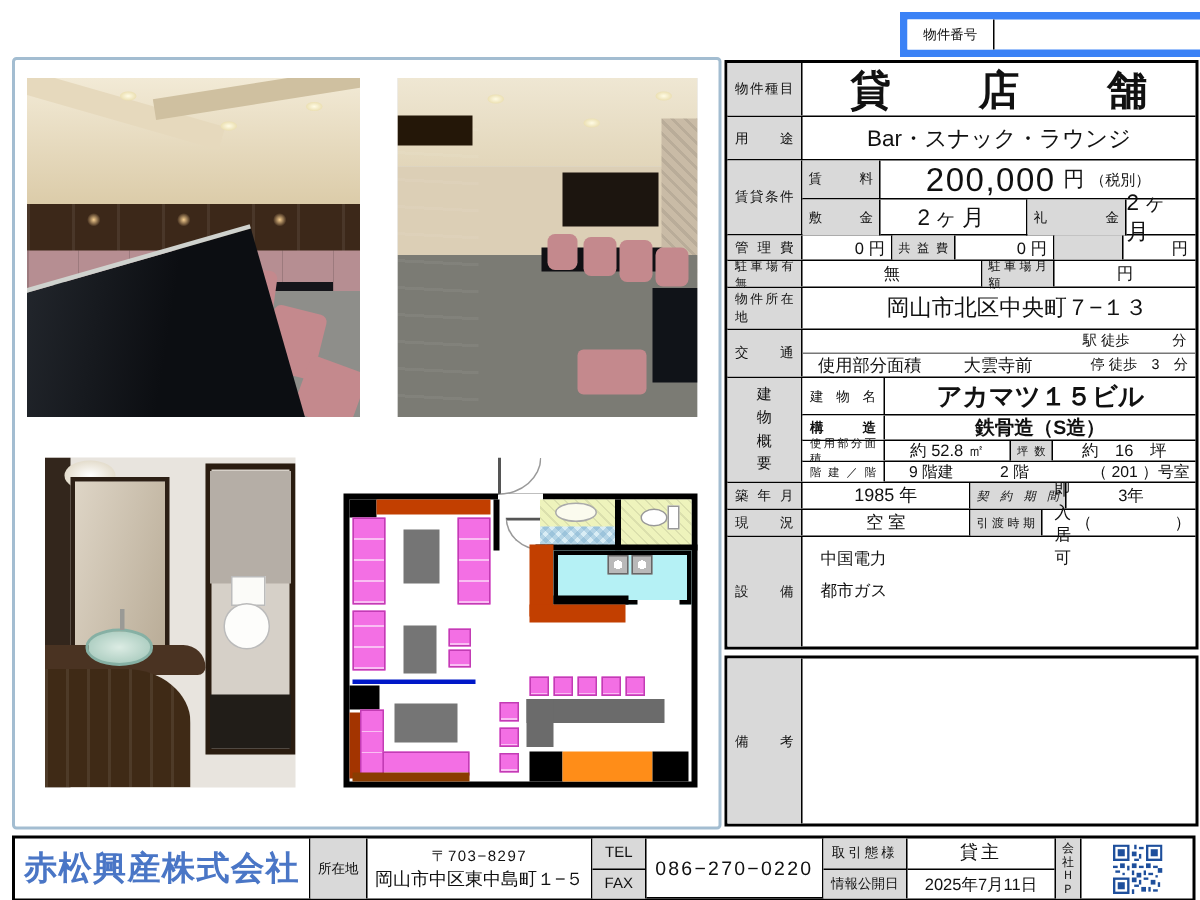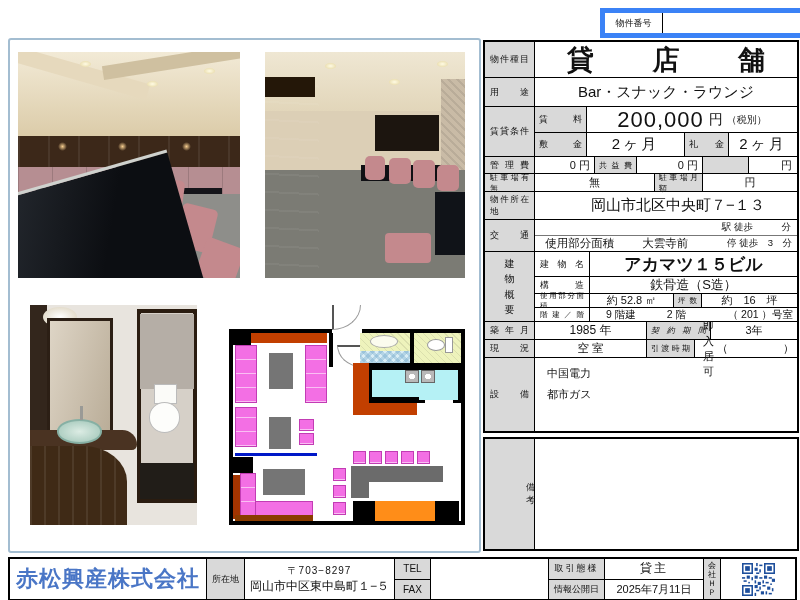--- a/index.html
+++ b/index.html
@@ -205,21 +205,21 @@
             <span style="font-size:22px;letter-spacing:1px;">200,000</span>
             <span style="font-size:14px;margin-left:5px;">円</span>
             <span style="font-size:10px;margin-left:4px;">（税別）</span>
           </div>
         </div>
         <div style="display:flex;height:24px;">
           <div class="slab" style="width:52px;font-size:9px;">
               <span>敷金</span>
             </div>
           <div class="cell br" style="width:98px;font-size:15px;letter-spacing:3px;">2ヶ月</div>
-          <div class="slab" style="width:44px;font-size:9px;">
+          <div class="slab" style="width:66px;font-size:9px;">
               <span>礼金</span>
             </div>
           <div class="cell" style="flex:1;font-size:15px;letter-spacing:3px;">2ヶ月</div>
         </div>
       </div>
     </div>
 
     <div class="row" style="height:17px;">
       <div class="lab jlabel">
           <span>管理費</span>
@@ -272,21 +272,21 @@
 物
 概
 要</span></div>
       <div style="flex:1;display:flex;flex-direction:column;">
         <div style="display:flex;height:26px;border-bottom:1px solid #000;box-sizing:border-box;">
           <div class="swlab" style="width:55px;font-size:9px;">
               <span>建物名</span>
             </div>
           <div class="cell" style="flex:1;font-size:17px;font-weight:bold;">アカマツ１５ビル</div>
         </div>
-        <div style="display:flex;height:17px;border-bottom:1px solid #000;box-sizing:border-box;">
+        <div style="display:flex;height:17px;border-bottom:1px solid #000;box-sizing:border-box;font-weight:bold;">
           <div class="swlab" style="width:55px;font-size:9px;">
               <span>構造</span>
             </div>
           <div class="cell" style="flex:1;font-size:13px;">鉄骨造（S造）</div>
         </div>
         <div style="display:flex;height:14px;border-bottom:1px solid #000;box-sizing:border-box;">
           <div class="swlab" style="width:55px;font-size:7.5px;">
               <span>使用部分面積</span>
             </div>
           <div class="cell br" style="width:84px;font-size:11px;font-weight:500;">約 52.8 ㎡</div>
@@ -338,40 +338,41 @@
           <span>設備</span>
         </div>
       <div style="flex:1;padding:5px 0 0 12px;font-size:11px;line-height:1.9;font-weight:500;">
         <div>中国電力</div>
         <div>都市ガス</div>
       </div>
     </div>
   </div>
 
   <div class="abs remarks">
-    <div class="jlabel" style="width:50px;font-size:9px;border-right:1px solid #000;padding-left:36px;">
+    <div class="jlabel" style="width:50px;font-size:9px;border-right:1px solid #000;">
         <span>備考</span>
       </div>
     <div style="flex:1;"></div>
   </div>
 
   <div class="abs footer">
     <div class="fcell cell company" style="width:197px;">赤松興産株式会社</div>
     <div class="fcell jlabel" style="width:38px;font-size:9px;">
         <span>所在地</span>
       </div>
     <div class="fcell" style="width:150px;display:flex;flex-direction:column;align-items:center;justify-content:center;">
       <div style="font-size:10px;letter-spacing:1px;">〒703−8297</div>
       <div style="font-size:12px;">岡山市中区東中島町１−５</div>
     </div>
     <div class="fcell frows glab" style="width:36px;font-size:10px;">
       <div>TEL</div>
       <div>FAX</div>
     </div>
     <div class="fcell frows" style="width:118px;font-size:13px;letter-spacing:1.5px;">
+      <div>086−270−0220</div>
     </div>
     <div class="fcell frows glab" style="width:56px;">
       <div style="font-size:9px;letter-spacing:2px;">取引態様</div>
       <div style="font-size:9px;">情報公開日</div>
     </div>
     <div class="fcell frows" style="width:99px;">
       <div style="font-size:12px;font-weight:500;letter-spacing:2px;">貸主</div>
       <div style="font-size:11px;">2025年7月11日</div>
     </div>
     <div class="fcell glab cell preline" style="width:17px;font-size:8px;line-height:1.15;text-align:center;">会

